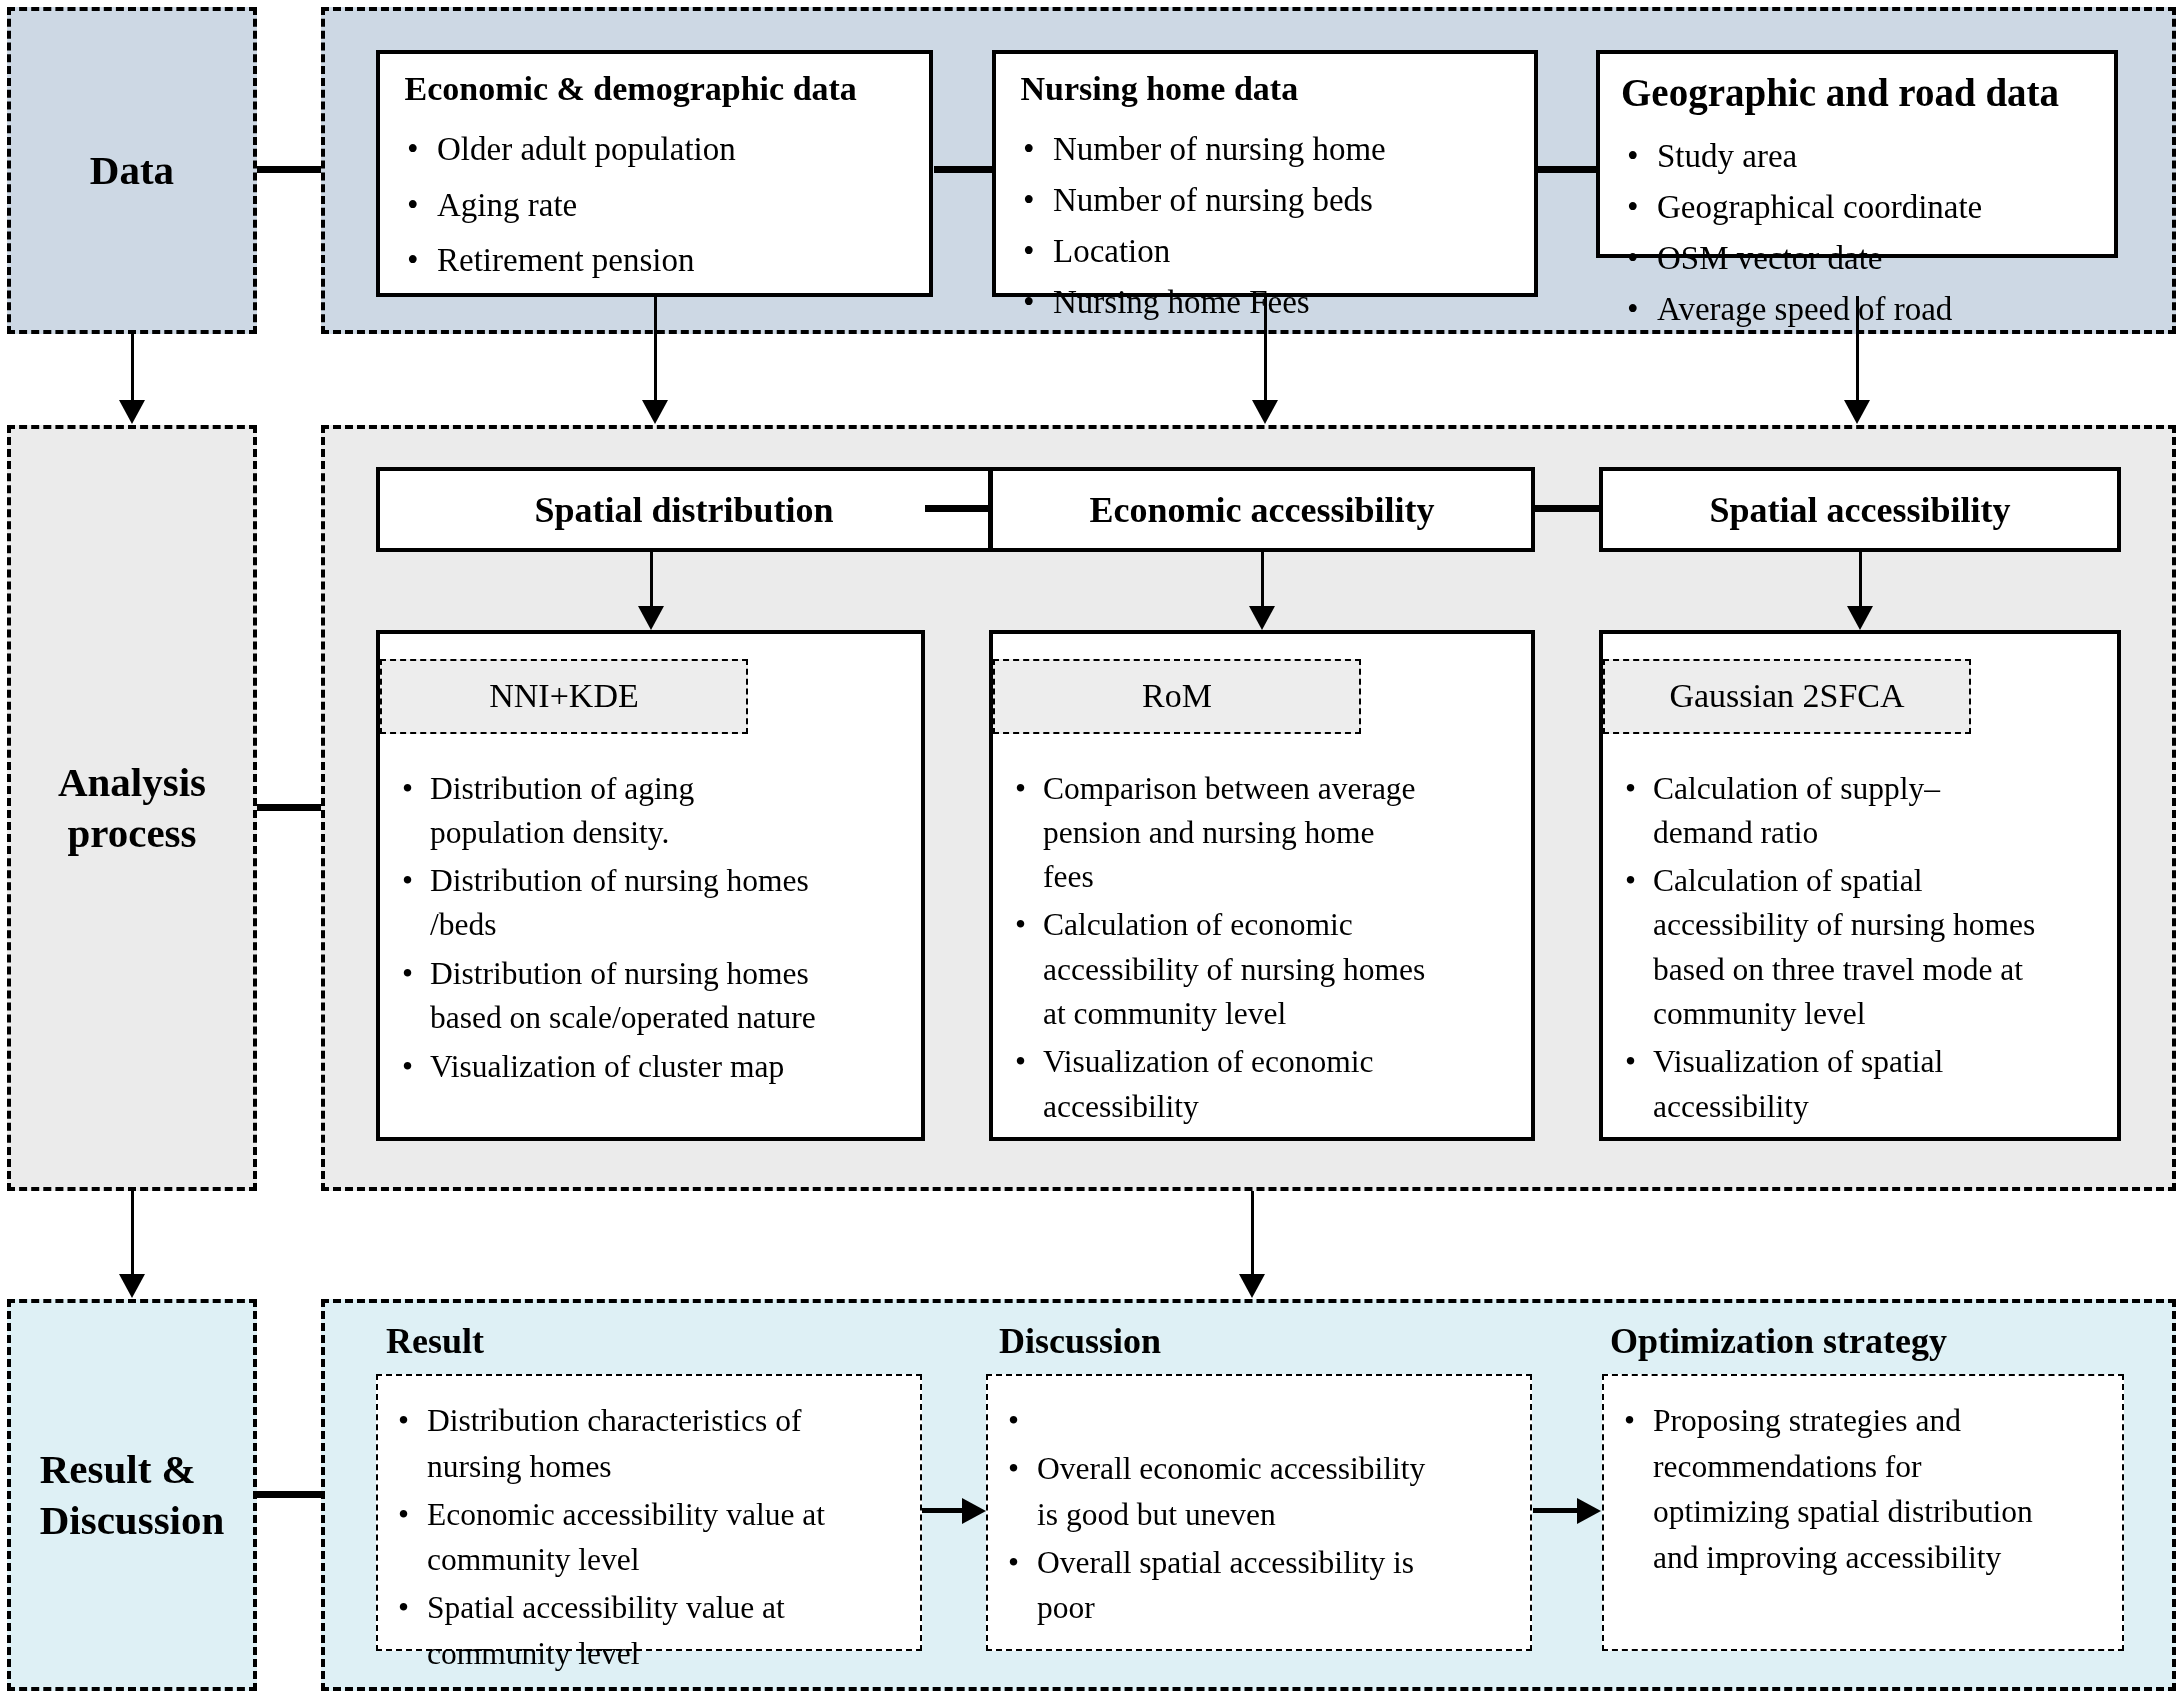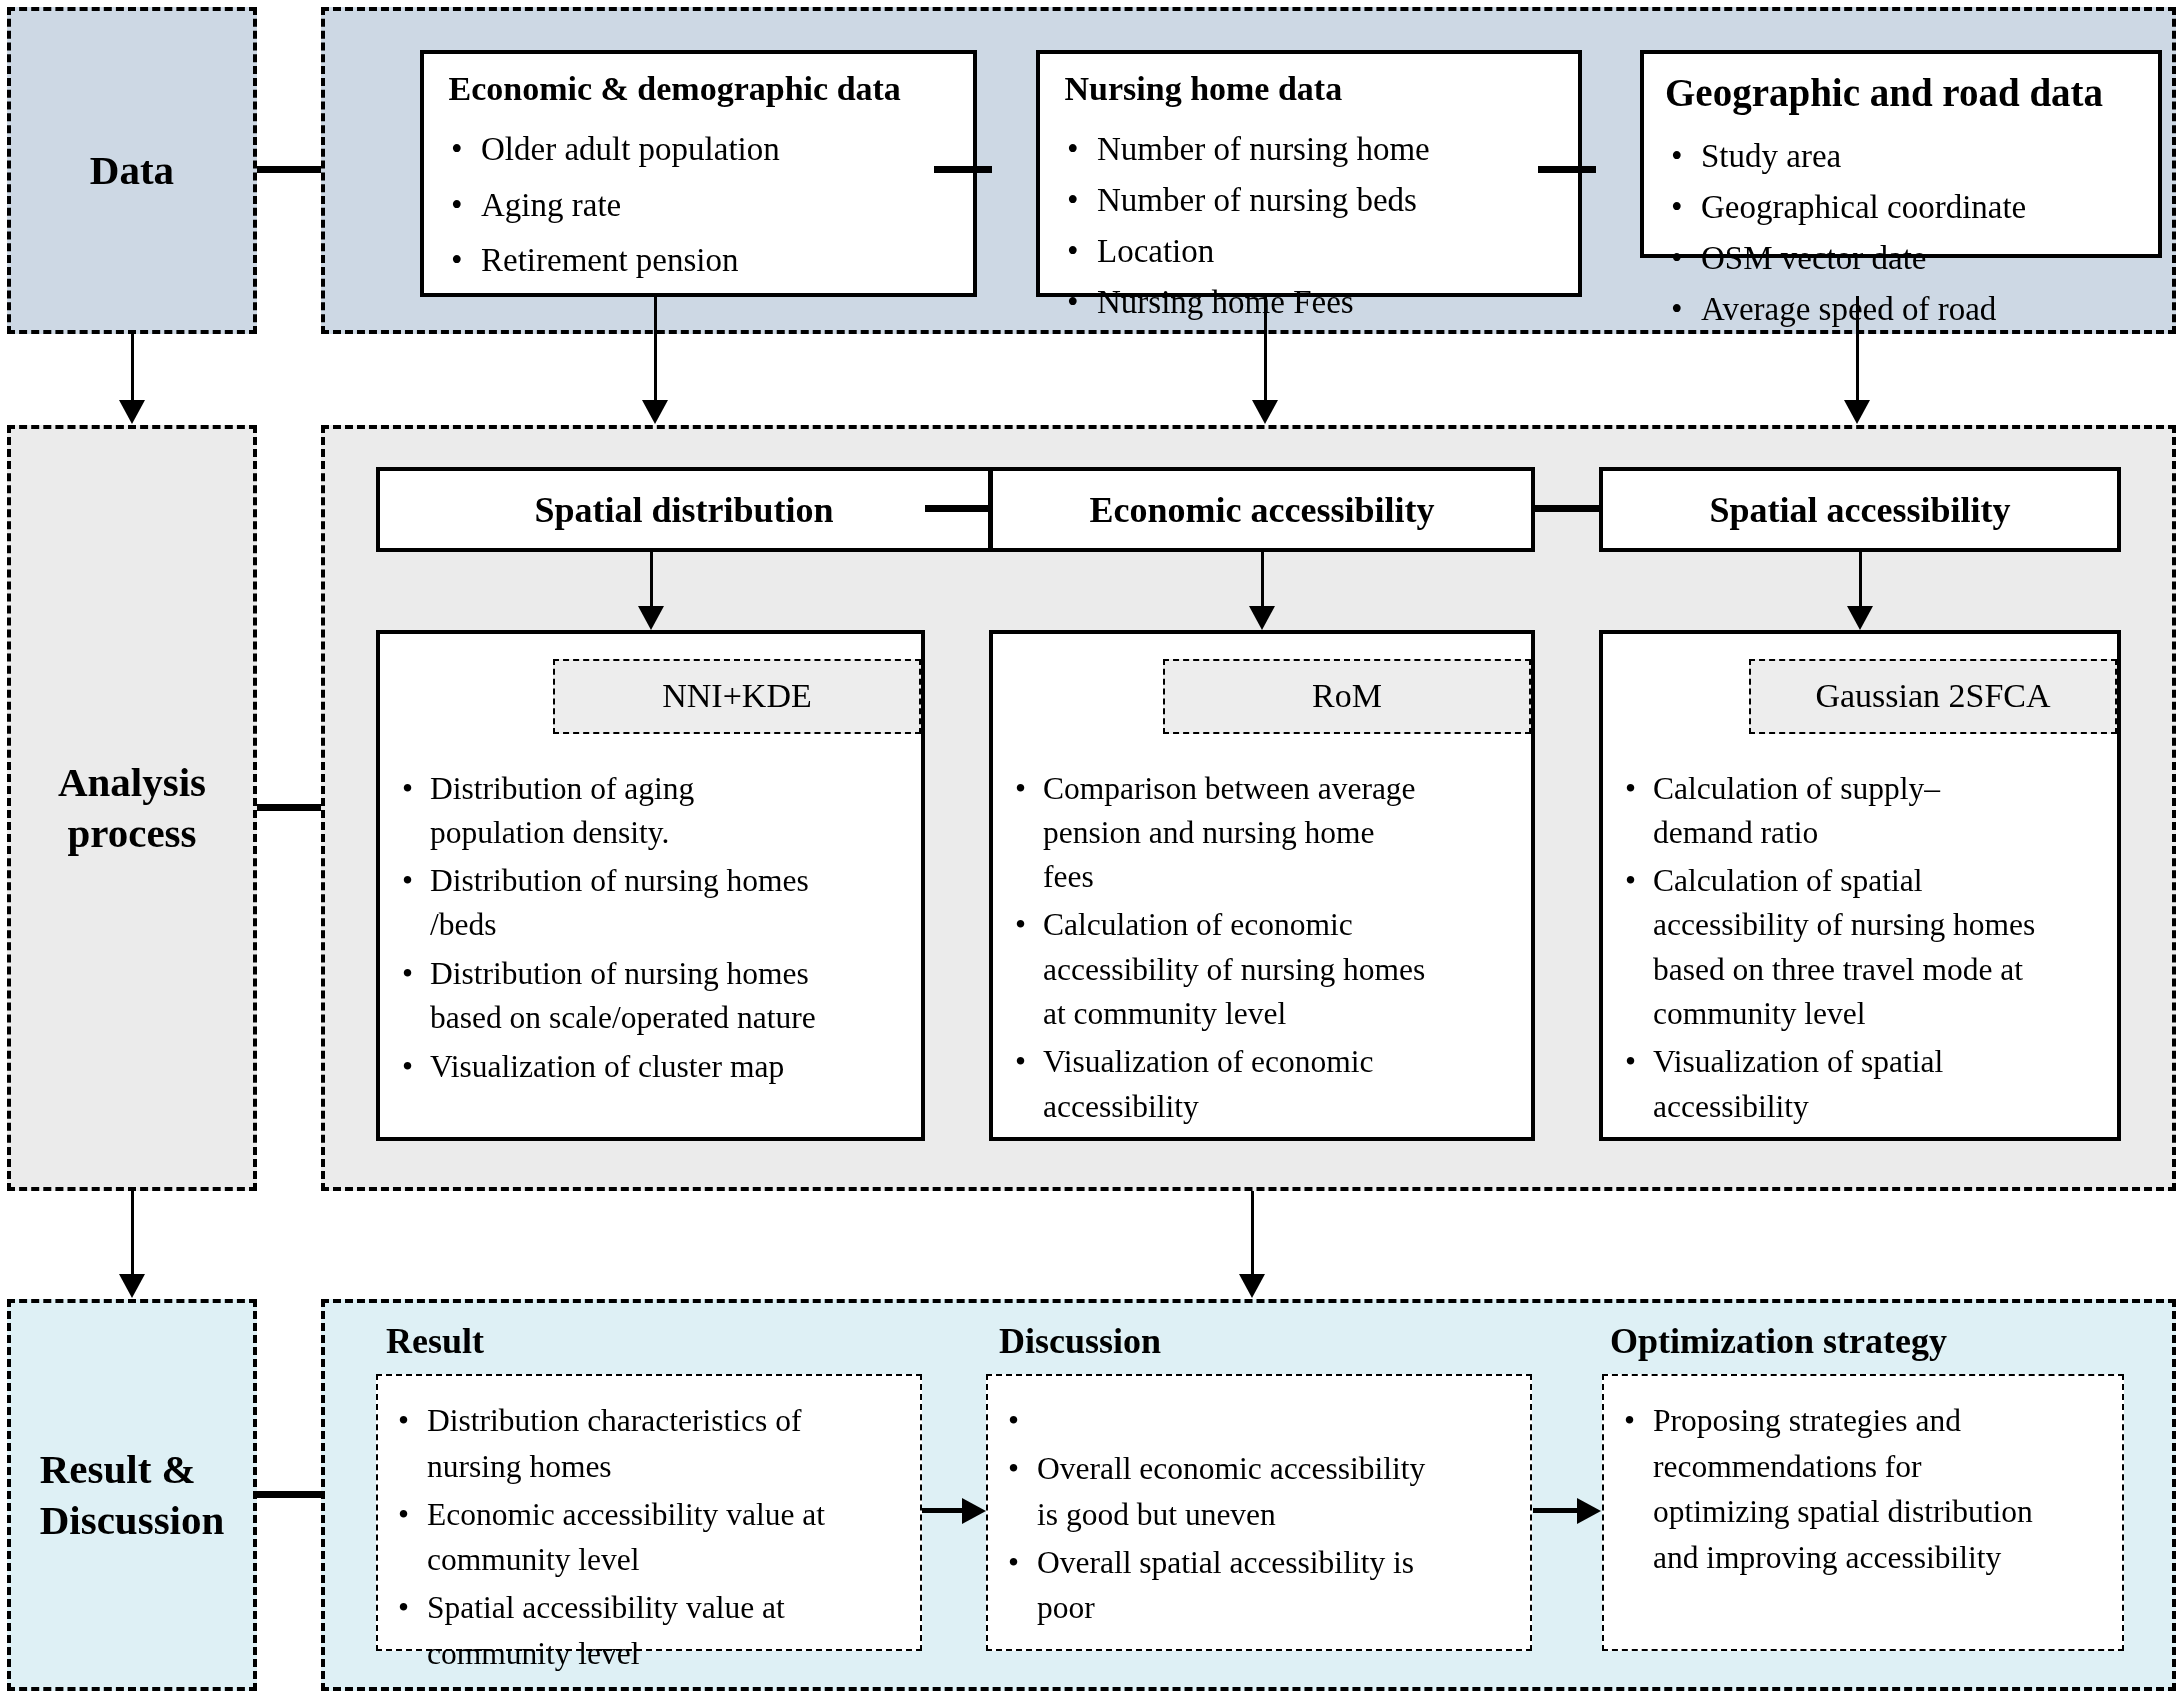--- a/index.html
+++ b/index.html
@@ -9,33 +9,33 @@
   
   .labelbox{position:absolute;border:4.7px dashed #000;box-sizing:border-box;
             display:flex;align-items:center;justify-content:center;
             font-weight:bold;font-size:41px;line-height:1.25;white-space:pre-line;}
   .container{position:absolute;border:4.7px dashed #000;box-sizing:border-box;}
   .band-data{background:var(--data_band);text-align:right;}
   .band-analysis{background:var(--analysis_band);}
   .band-results{background:var(--results_band);}
 
   
-  .wbox{position:absolute;background:var(--box_bg);border:4.1px solid #000;box-sizing:border-box;margin-left:44px;}
+  .wbox{position:absolute;background:var(--box_bg);border:4.1px solid #000;box-sizing:border-box;}
   .wbox .title{font-weight:bold;font-size:34px;margin:16.3px 11.7px 23px 24.5px;}
   .wbox .title.t-lg{font-size:39px;margin-left:21px;}
   .dbul{display:flex;font-size:33px;line-height:1.15;margin:0 11.7px 17.5px 27px;}
   .dbul .dot{flex:none;width:30px;}
 
   
   .hbox{position:absolute;background:var(--box_bg);border:4.1px solid #000;box-sizing:border-box;
         display:flex;align-items:center;justify-content:center;font-weight:bold;font-size:36px;}
 
   
   .cbox{position:absolute;background:var(--box_bg);border:4.1px solid #000;box-sizing:border-box;
-        display:flex;flex-direction:column;align-items:flex-end;padding-top:24.5px;}
+        display:flex;flex-direction:column;align-items:flex-start;padding-top:24.5px;}
   .chip{flex:none;width:368px;height:75px;border:2.9px dashed #000;box-sizing:border-box;
         background:var(--method_chip);display:flex;align-items:center;justify-content:center;font-size:34px;}
   .cbullets{align-self:stretch;margin-top:33px;padding:0 16.3px 0 22px;}
   .abul{display:flex;font-size:31.5px;line-height:1.4;margin-bottom:4.7px;}
   .abul .dot{flex:none;width:28px;}
   .abul .tx{white-space:pre-line;}
 
   
   .sechead{position:absolute;font-weight:bold;font-size:36px;}
   .rbox{position:absolute;background:var(--box_bg);border:2.9px dashed #000;box-sizing:border-box;

